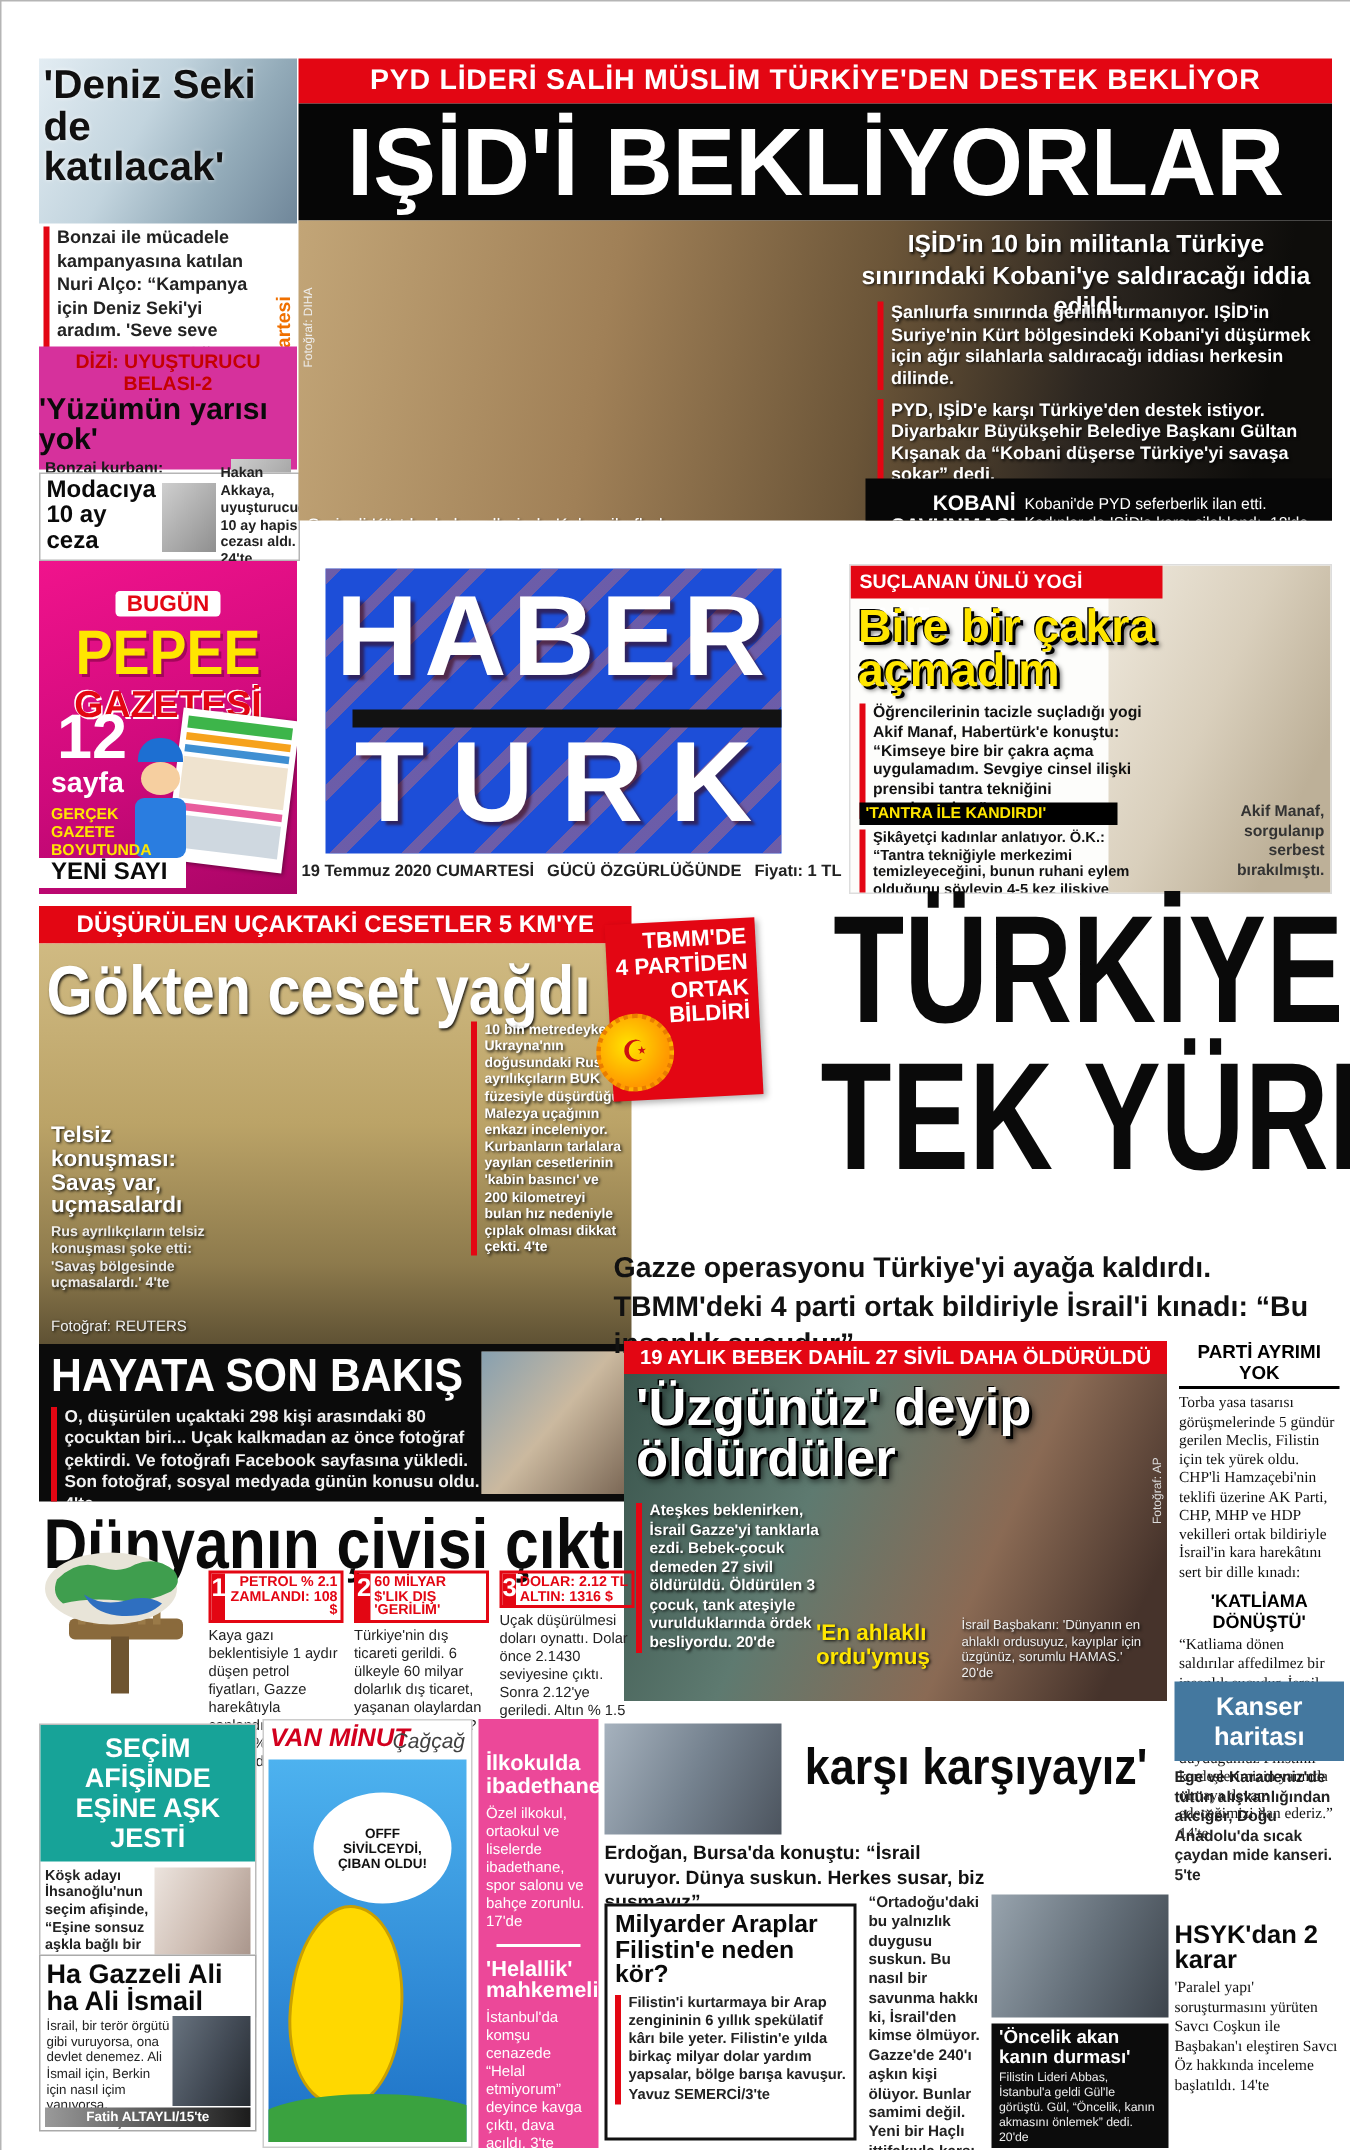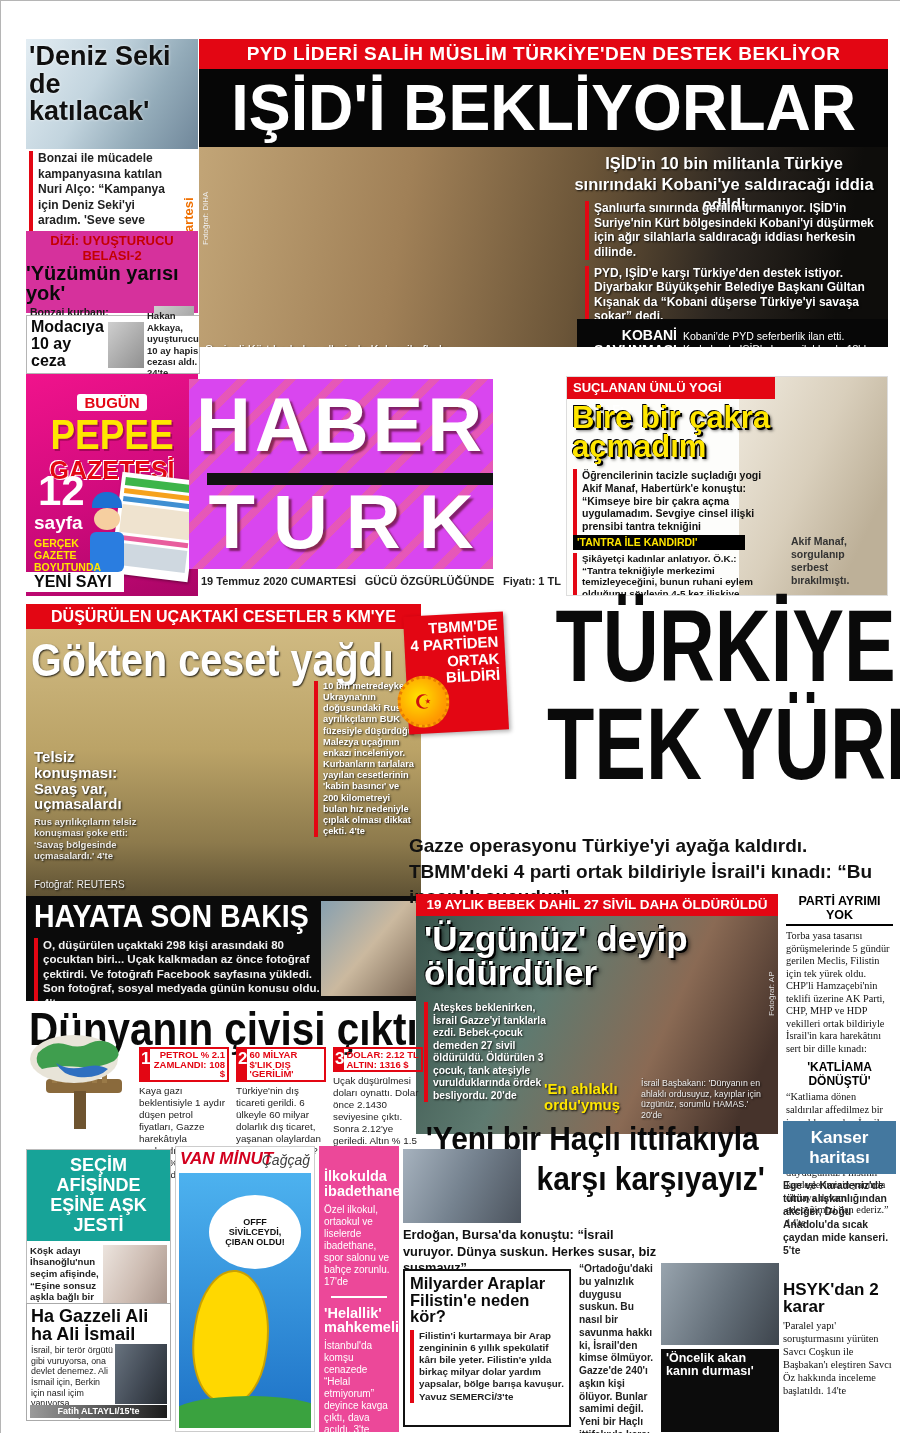--- a/index.html
+++ b/index.html
@@ -97,42 +97,42 @@
       <div style="width:30px;height:16px;margin:0 auto;background:#1d6fd2;border-radius:14px 14px 0 0;"></div>
       <div style="width:26px;height:22px;margin:0 auto;background:#f6cfa0;border-radius:50%;"></div>
       <div style="width:34px;height:40px;margin:2px auto 0;background:#2a7de0;border-radius:6px;"></div>
     </div>
     <div class="abs white b" style="left:12px;top:96px;font-size:42px;line-height:1;">12</div>
     <div class="abs white b" style="left:8px;top:138px;font-size:19px;">sayfa</div>
     <div class="abs b" style="left:8px;top:163px;width:86px;font-size:10.5px;color:#ffe600;line-height:1.15;">GERÇEK GAZETE BOYUTUNDA</div>
     <div class="abs b" style="left:0;bottom:4px;background:#fff;color:#0a0a0a;font-size:16px;padding:1px 12px 1px 8px;">YENİ SAYI</div>
   </div>
 
-  <div class="abs" style="left:188px;top:378px;width:304px;height:190px;background:#d946ef;overflow:hidden;">
+  <div class="abs" style="left:216px;top:378px;width:304px;height:190px;background:#1d4ed8;overflow:hidden;">
     <div class="abs" style="left:0;top:0;width:100%;height:100%;background:repeating-linear-gradient(135deg,rgba(255,120,80,.35) 0 8px,rgba(0,0,0,0) 8px 34px);"></div>
     <div class="abs white b" style="left:0;top:0;width:100%;text-align:center;font-size:76px;line-height:92px;letter-spacing:4px;text-shadow:3px 3px 2px rgba(60,0,0,.55);">HABER</div>
     <div class="abs" style="left:18px;top:94px;width:324px;height:12px;background:#121212;"></div>
     <div class="abs white b" style="left:0;top:100px;width:100%;text-align:center;font-size:76px;line-height:86px;letter-spacing:18px;text-indent:18px;text-shadow:3px 3px 2px rgba(60,0,0,.55);">TURK</div>
   </div>
   <div class="abs" style="left:200px;top:570px;width:360px;height:20px;display:flex;justify-content:space-between;align-items:center;font-size:11px;font-weight:bold;color:#222;">
     <span>19 Temmuz 2020 CUMARTESİ</span>
     <span>GÜCÜ ÖZGÜRLÜĞÜNDE</span>
     <span>Fiyatı: 1 TL</span>
   </div>
 
   <div class="abs" style="left:565px;top:375px;width:322px;height:220px;background:#fdfdfb;border:1px solid #ddd;box-sizing:border-box;overflow:hidden;">
     <div class="abs ph-yogi" style="right:0;top:0;width:148px;height:220px;"></div>
     <div class="abs kicker" style="left:0;top:0;width:208px;height:22px;line-height:22px;font-size:13px;text-align:left;padding-left:6px;box-sizing:border-box;">
       <span>SUÇLANAN ÜNLÜ YOGİ MANAF:</span>
     </div>
     <div class="abs b outline-y" style="left:5px;top:26px;width:205px;font-size:31px;line-height:.95;">Bire bir çakra açmadım</div>
     <p class="abs redbar b" style="left:6px;top:92px;width:182px;margin:0;font-size:10.5px;line-height:1.22;color:#111;">Öğrencilerinin tacizle suçladığı yogi Akif Manaf, Habertürk'e konuştu: “Kimseye bire bir çakra açma uygulamadım. Sevgiye cinsel ilişki prensibi tantra tekniğini uygulamadım.”</p>
     <div class="abs b" style="left:6px;top:158px;width:168px;height:15px;background:#000;color:#ffe600;font-size:10.5px;line-height:15px;padding-left:4px;">'TANTRA İLE KANDIRDI'</div>
     <p class="abs redbar b" style="left:6px;top:176px;width:182px;margin:0;font-size:9.8px;line-height:1.18;color:#111;">Şikâyetçi kadınlar anlatıyor. Ö.K.: “Tantra tekniğiyle merkezimi temizleyeceğini, bunun ruhani eylem olduğunu söyleyip 4-5 kez ilişkiye girdi.” Hayati ARIGAN/6'da</p>
-    <div class="abs b" style="right:4px;top:158px;width:92px;font-size:10.5px;line-height:1.25;color:#333;text-align:left;">Akif Manaf, sorgulanıp serbest bırakılmıştı.</div>
+    <div class="abs b" style="right:4px;top:158px;width:92px;font-size:10.5px;line-height:1.25;color:#333;text-align:right;">Akif Manaf, sorgulanıp serbest bırakılmıştı.</div>
   </div>
 
   <div class="abs kicker" style="left:25px;top:603px;width:395px;height:25px;line-height:25px;font-size:16px;">
     <span>DÜŞÜRÜLEN UÇAKTAKİ CESETLER 5 KM'YE YAYILDI</span>
   </div>
   <div class="abs ph-wheat" style="left:25px;top:628px;width:395px;height:267px;overflow:hidden;">
     <div class="abs" style="left:5px;top:4px;">
       <span class="cond b white shadow" style="font-size:46px;transform:scaleX(.86);">Gökten ceset yağdı</span>
     </div>
     <div class="abs" style="left:8px;top:120px;width:112px;">
@@ -256,39 +256,37 @@
   </div>
 
   <div class="abs" style="left:318px;top:1145px;width:80px;height:286px;background:#ec4899;padding:23px 5px;box-sizing:border-box;">
     <div class="b white" style="font-size:14.5px;line-height:1.02;">İlkokulda ibadethane</div>
     <div class="white" style="margin-top:5px;font-size:10px;line-height:1.2;">Özel ilkokul, ortaokul ve liselerde ibadethane, spor salonu ve bahçe zorunlu. 17'de</div>
     <div style="width:80%;height:2px;background:#fff;margin:8px auto;"></div>
     <div class="b white" style="font-size:14.5px;line-height:1.02;">'Helallik' mahkemelik</div>
     <div class="white" style="margin-top:5px;font-size:10px;line-height:1.2;">İstanbul'da komşu cenazede “Helal etmiyorum” deyince kavga çıktı, dava açıldı. 3'te</div>
   </div>
 
-  <div class="abs" style="left:402px;top:1120px;width:378px;text-align:center;">
-    <span class="cond-c b" style="font-size:34px;color:#0a0a0a;line-height:1.05;">'Yeni bir Haçlı ittifakıyla</span>
-  </div>
   <div class="abs ph-erdogan" style="left:402px;top:1148px;width:118px;height:74px;"></div>
   <div class="abs" style="left:520px;top:1158px;width:260px;text-align:center;">
     <span class="cond-c b" style="font-size:34px;color:#0a0a0a;">karşı karşıyayız'</span>
   </div>
   <div class="abs b" style="left:402px;top:1226px;width:256px;font-size:12.8px;line-height:1.3;color:#111;">Erdoğan, Bursa'da konuştu: “İsrail vuruyor. Dünya suskun. Herkes susar, biz susmayız”</div>
 
   <div class="abs" style="left:402px;top:1268px;width:168px;height:158px;background:#fff;border:2px solid #111;box-sizing:border-box;padding:4px 5px;">
     <div class="b" style="font-size:16.5px;line-height:1.0;color:#0a0a0a;">Milyarder Araplar Filistin'e neden kör?</div>
     <p class="redbar b" style="margin:5px 0 0;font-size:9.8px;line-height:1.25;color:#222;">Filistin'i kurtarmaya bir Arap zengininin 6 yıllık spekülatif kârı bile yeter. Filistin'e yılda birkaç milyar dolar yardım yapsalar, bölge barışa kavuşur. Yavuz SEMERCİ/3'te</p>
   </div>
 
   <div class="abs b" style="left:578px;top:1262px;width:76px;font-size:10.2px;line-height:1.25;color:#222;">“Ortadoğu'daki bu yalnızlık duygusu suskun. Bu nasıl bir savunma hakkı ki, İsrail'den kimse ölmüyor. Gazze'de 240'ı aşkın kişi ölüyor. Bunlar samimi değil. Yeni bir Haçlı ittifakıyla karşı karşıyayız”</div>
 
   <div class="abs ph-men" style="left:660px;top:1262px;width:118px;height:82px;"></div>
   <div class="abs" style="left:660px;top:1348px;width:118px;height:83px;background:#0c0c0c;padding:3px 5px;box-sizing:border-box;">
     <div class="b white" style="font-size:12.5px;line-height:1.05;">'Öncelik akan kanın durması'</div>
+    <div style="margin-top:2px;font-size:8.2px;line-height:1.2;color:#eee;">Filistin Lideri Abbas, İstanbul'a geldi Gül'le görüştü. Gül, “Öncelik, kanın akmasını önlemek” dedi. 20'de</div>
   </div>
 
   <div class="abs" style="left:782px;top:1120px;width:113px;">
     <div class="b white" style="background:#44789f;text-align:center;font-size:17px;line-height:1.15;padding:7px 4px;">Kanser haritası</div>
     <div class="b" style="margin-top:5px;font-size:10.4px;line-height:1.25;color:#222;">Ege ve Karadeniz'de tütün alışkanlığından akciğer, Doğu Anadolu'da sıcak çaydan mide kanseri. 5'te</div>
   </div>
   <div class="abs" style="left:782px;top:1280px;width:113px;">
     <div class="b" style="font-size:17px;line-height:1.0;color:#0a0a0a;">HSYK'dan 2 karar</div>
     <p class="serif" style="margin:4px 0 0;font-size:10.4px;line-height:1.25;color:#111;">'Paralel yapı' soruşturmasını yürüten Savcı Coşkun ile Başbakan'ı eleştiren Savcı Öz hakkında inceleme başlatıldı. 14'te</p>
   </div>

